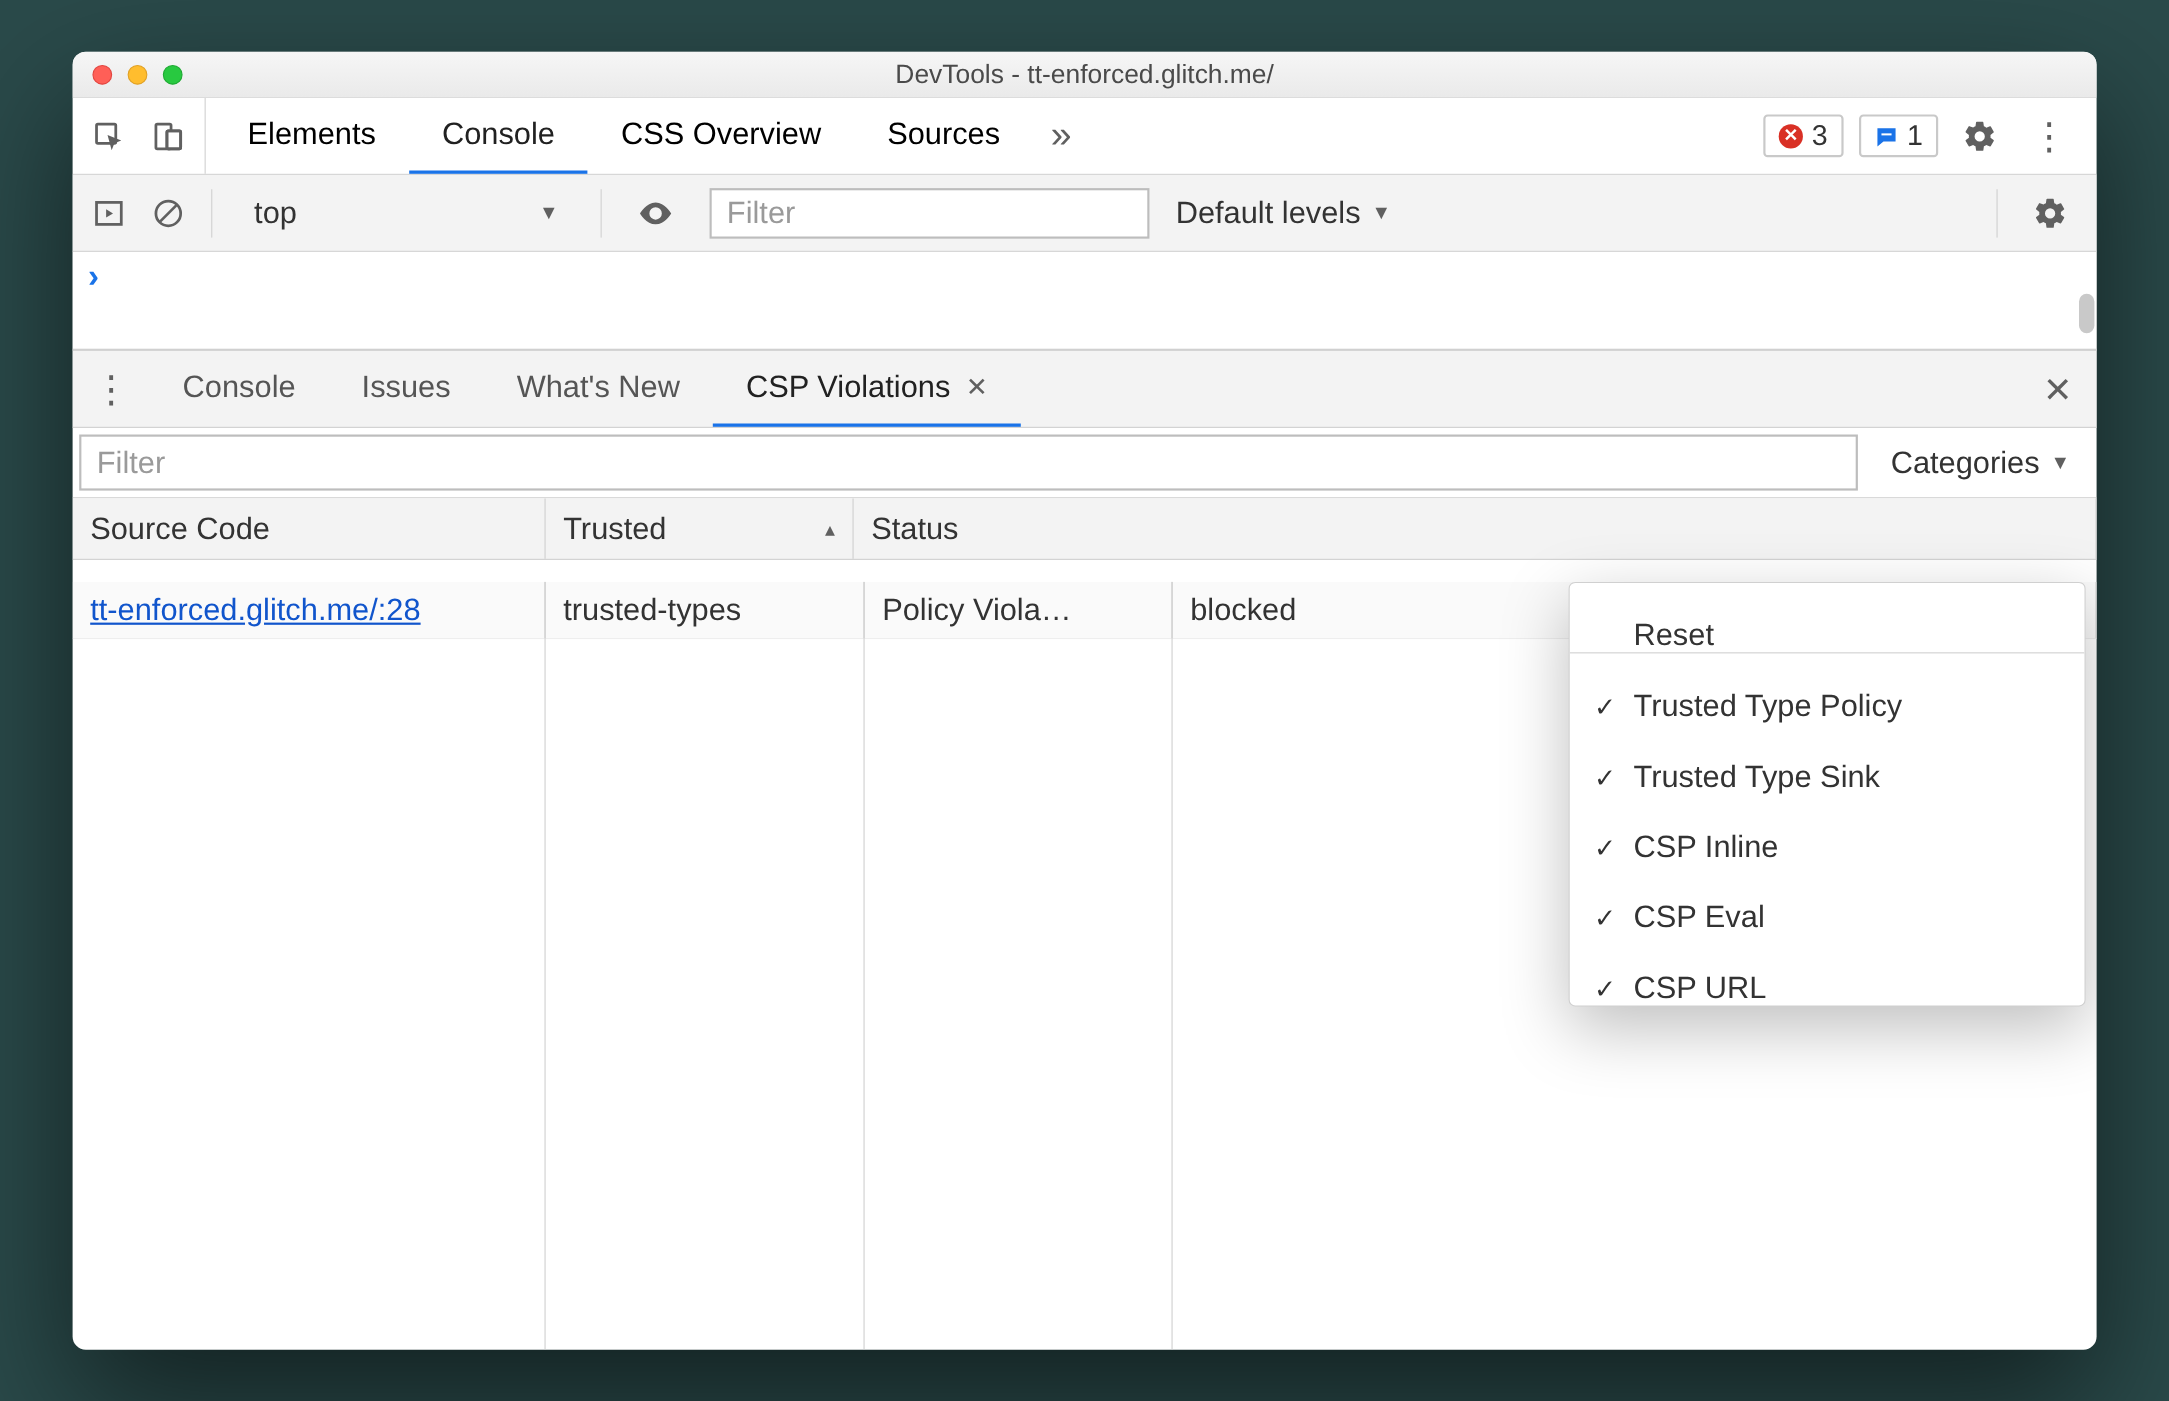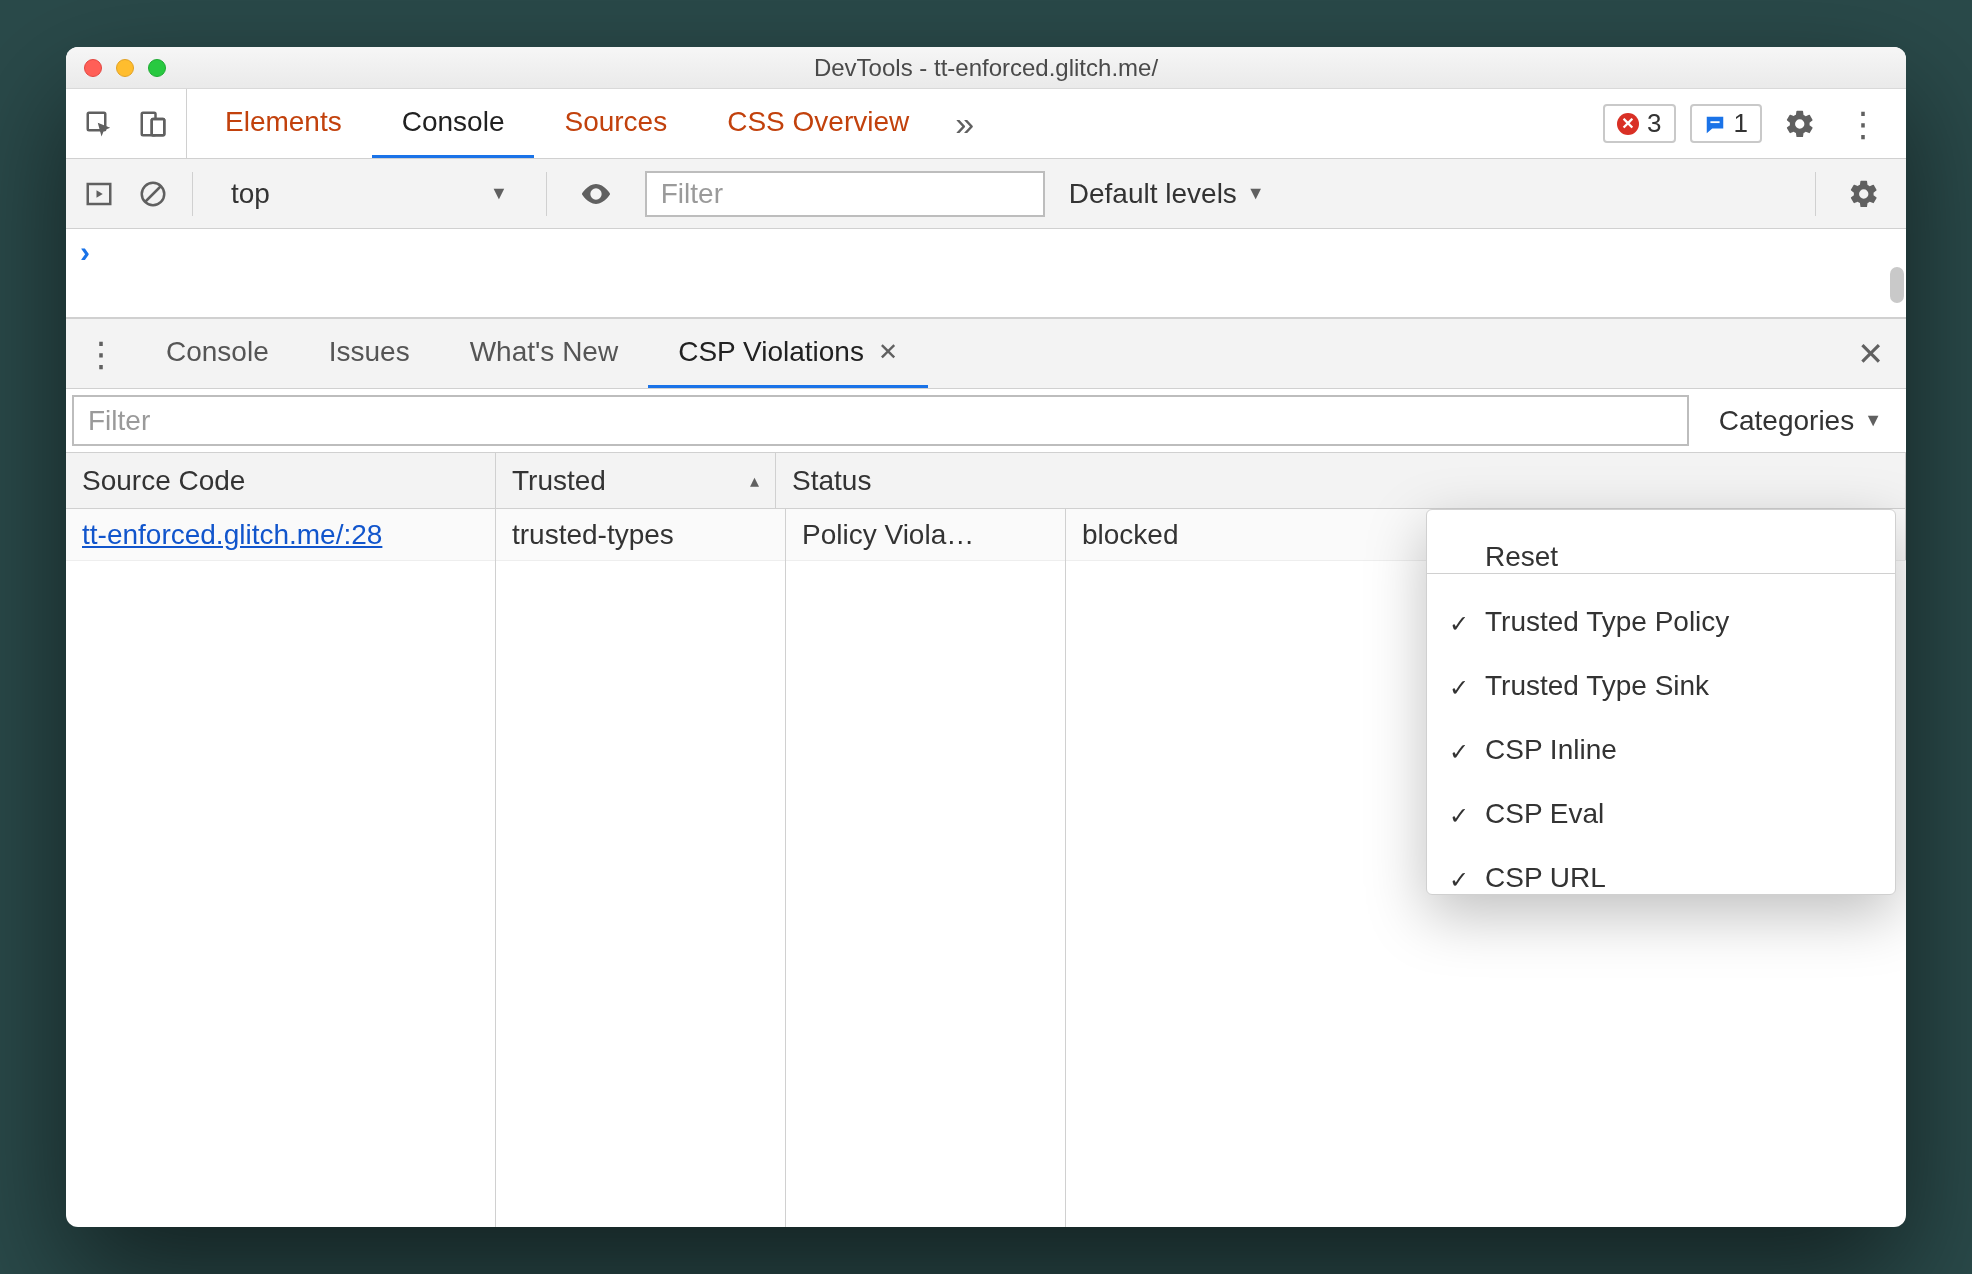--- a/index.html
+++ b/index.html
@@ -57,21 +57,21 @@
   .main-tabs .left-icons {
     display: flex; align-items: center;
     padding: 0 18px; gap: 24px;
     border-right: 1px solid #d0d0d0;
     color: #606060;
   }
   .tab-strip { display: flex; align-items: stretch; flex: 1; padding: 0 8px; }
   .main-tabs .tab {
     display: flex; align-items: center;
     padding: 0 30px;
-    color: #c2410c; cursor: pointer;
+    color: #000000; cursor: pointer;
     border-bottom: 3px solid transparent;
   }
   .main-tabs .tab.active {
     color: #212121;
     border-bottom-color: #1a73e8;
   }
   .main-tabs .more-tabs {
     display: flex; align-items: center; color: #606060;
     padding: 0 16px; font-size: 34px;
   }
@@ -168,21 +168,21 @@
   .csp-filter-row .filter-input {
     flex:1; border:2px solid #bdbdbd; margin:6px; background:#fff;
     display:flex; align-items:center; padding:0 14px; color:#9a9a9a;
   }
   .csp-filter-row .categories-btn {
     display:flex; align-items:center; gap:10px; padding:0 24px;
     color:#333; cursor:pointer;
   }
 
   
-  .csp-table { flex:1; display:flex; flex-direction:column; position:relative; overflow:hidden;}
+  .csp-table { flex:1; display:flex; flex-direction:column; position:relative; overflow:hidden;gap:20px;}
   .thead {
     height: 56px;
     display:flex;
     background:#f3f3f3;
     border-bottom:1px solid #d0d0d0;
     flex:none;
   }
   .th, .td {
     border-right:1px solid #d0d0d0;
     display:flex; align-items:center;
@@ -251,22 +251,22 @@
           <svg class="icon-sm" viewBox="0 0 24 24">
               <rect x="3" y="3" width="11" height="18" rx="1"></rect>
               <rect x="11" y="8" width="10" height="13" rx="1" fill="#fff"></rect>
               <rect x="11" y="8" width="10" height="13" rx="1"></rect>
             </svg>
         </span>
       </div>
       <div class="tab-strip">
         <div class="tab">Elements</div>
         <div class="tab active">Console</div>
+        <div class="tab">CSS Overview</div>
         <div class="tab">Sources</div>
-        <div class="tab">CSS Overview</div>
         <div class="more-tabs">»</div>
       </div>
       <div class="right">
         <span class="pill">
           <span class="circle-icon err">✕</span>
           <span>3</span>
         </span>
         <span class="pill">
           <span class="msg-icon">
             <svg width="22" height="22" viewBox="0 0 24 24">

